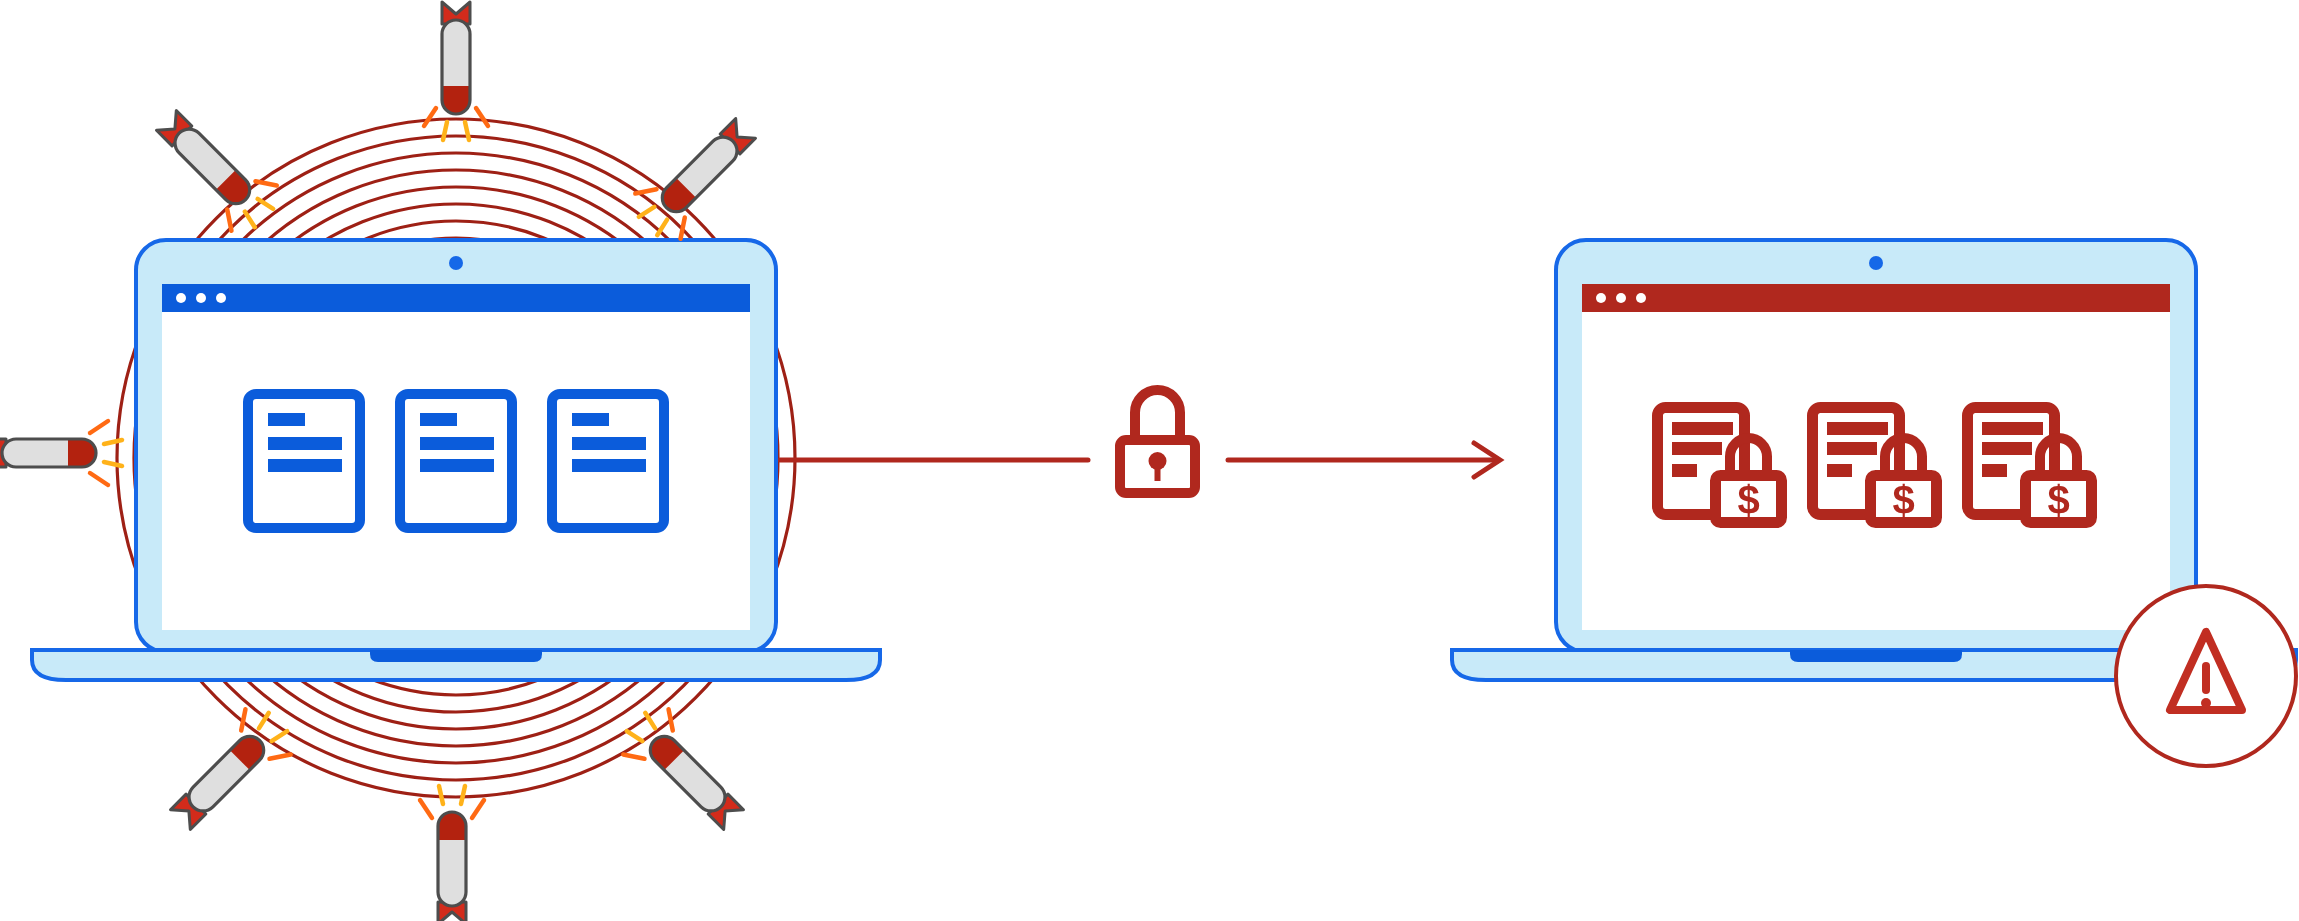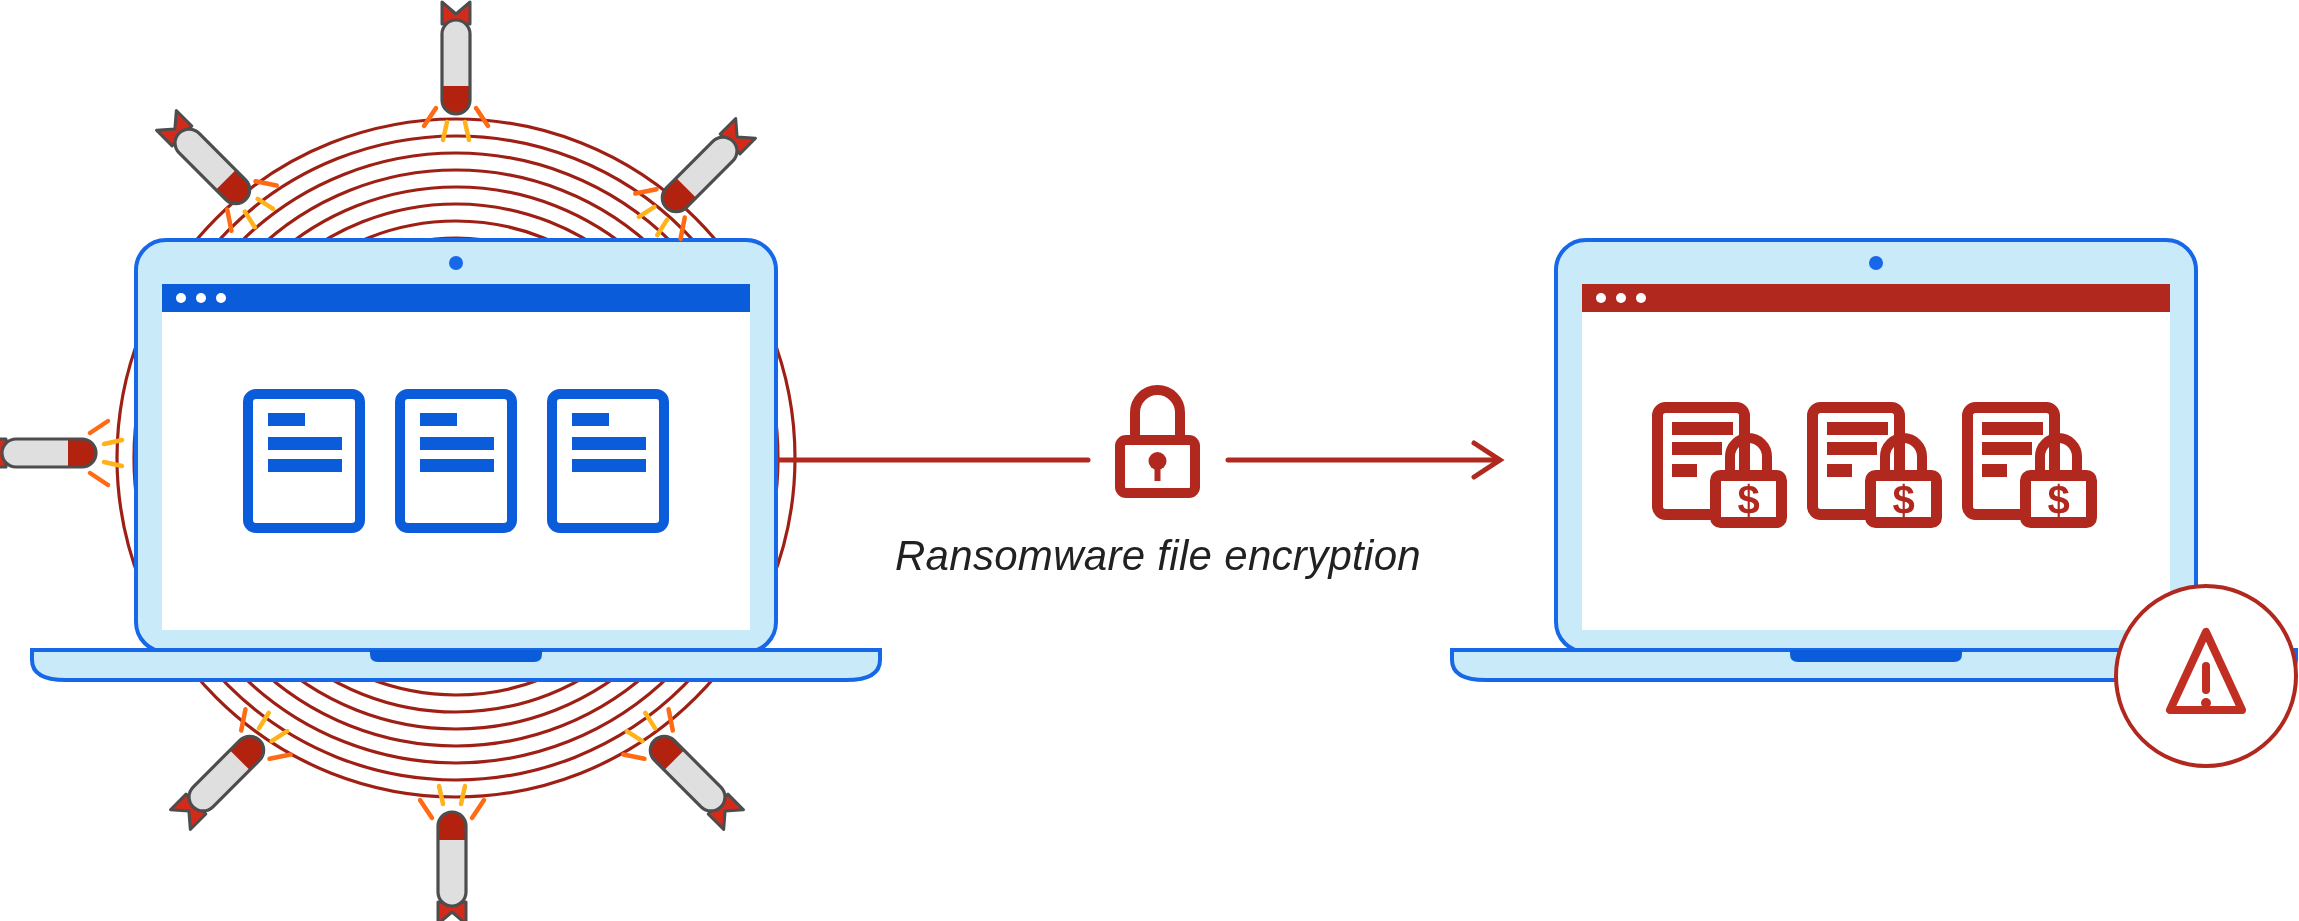--- a/index.html
+++ b/index.html
@@ -173,14 +173,13 @@
     <g>
       <circle class="badge" cx="2206" cy="676" r="90"></circle>
       <g>
         <path class="warn" d="M 2206 632 L 2170 710 L 2242 710 Z"></path>
         <line class="warn" x1="2206" y1="666" x2="2206" y2="690"></line>
         <circle class="warn-dot" cx="2206" cy="703" r="5"></circle>
       </g>
     </g>
   </svg>
 
-  <div class="caption">Ransomware file encryption</div>
 </div>
 
 </body></html>

